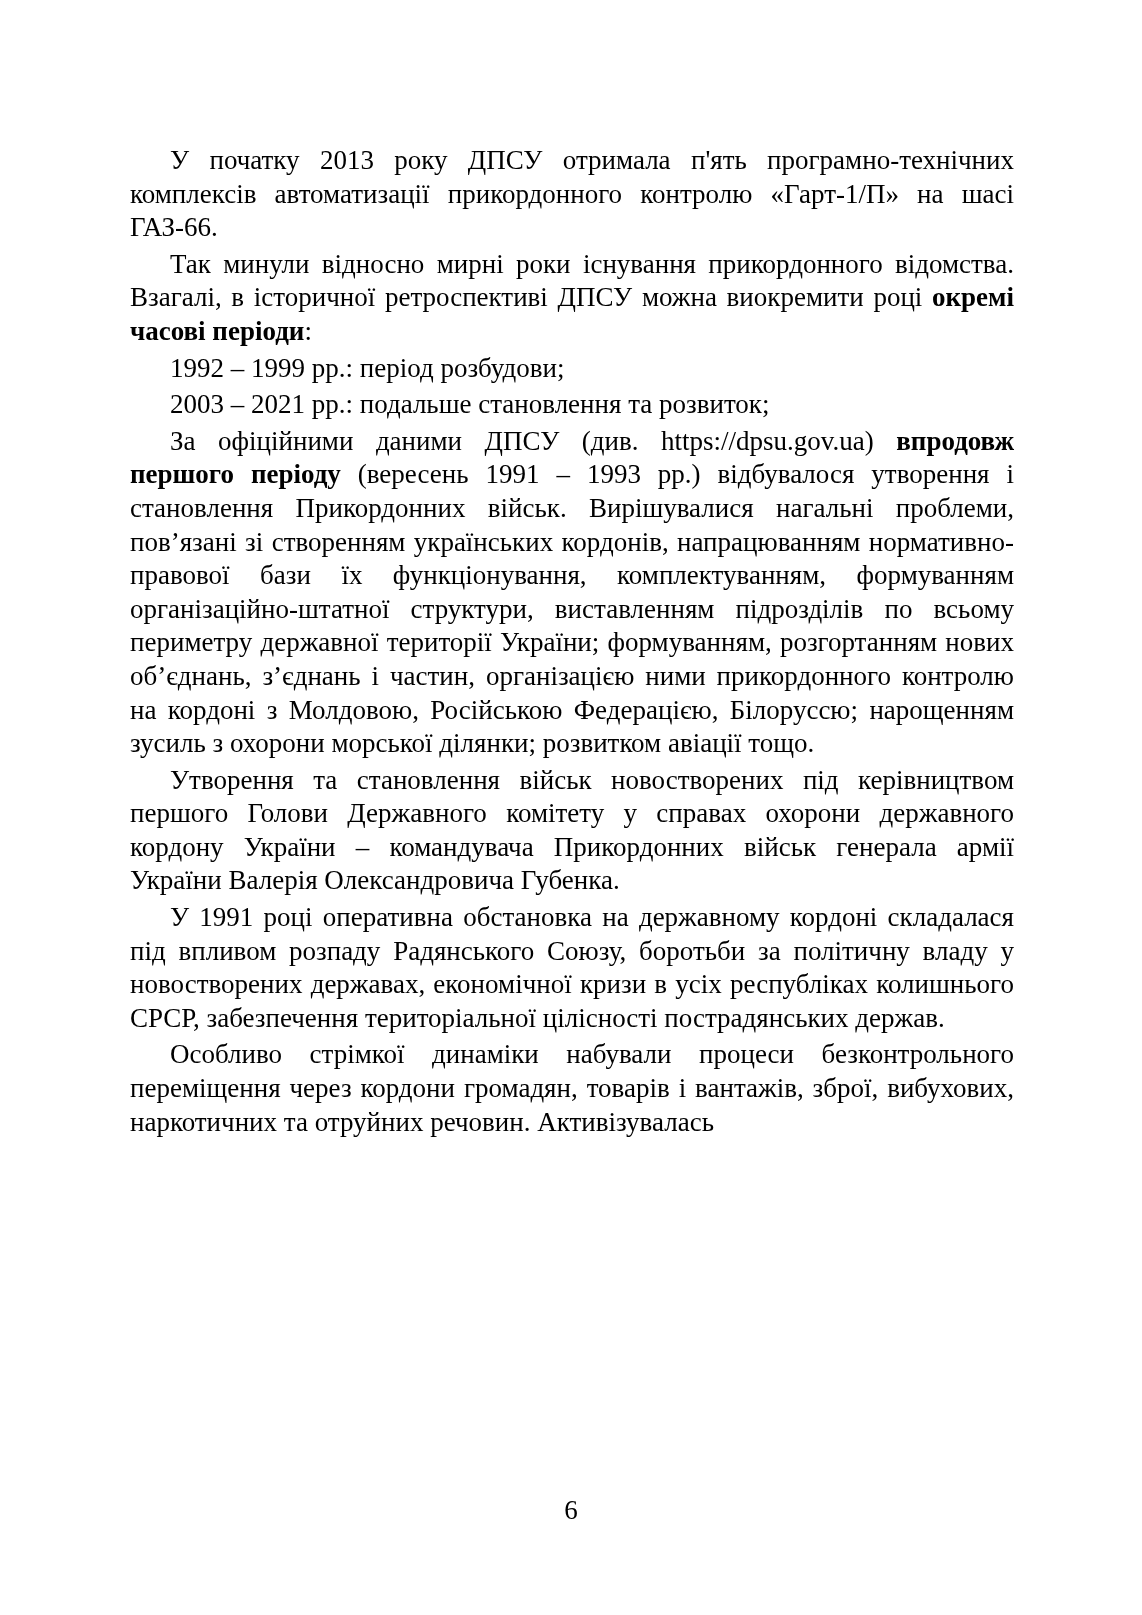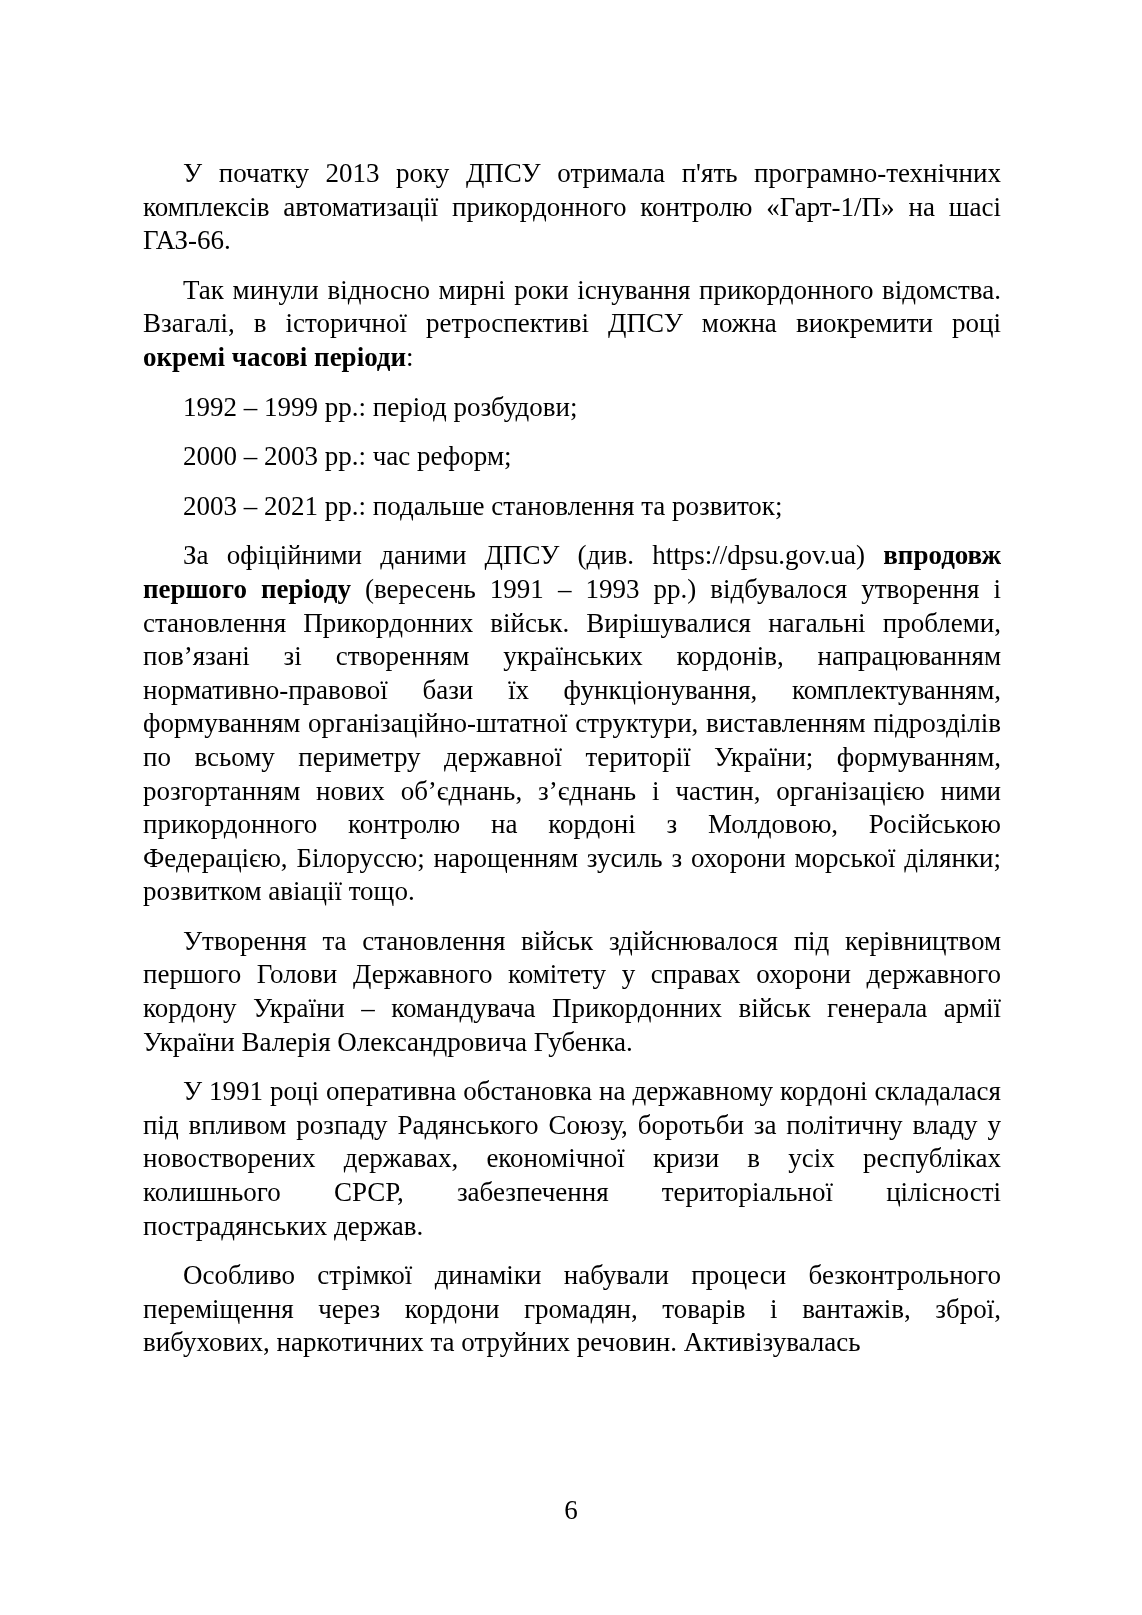--- a/index.html
+++ b/index.html
@@ -19,21 +19,21 @@
   .text-block {
     position: absolute;
     left: 127px;
     top: 141px;
     width: 890px;
     font-size: 27px;
     line-height: 33.6px;
     text-align: justify;
   }
   .text-block p {
-    margin: 16px;
+    margin: 3px;
     padding: 0;
     text-indent: 40px;
   }
   .run-bold {
     font-weight: bold;
   }
   .run-link {
     color: #000000;
   }
   .page-number {
@@ -53,28 +53,27 @@
 
   <div class="text-block">
 
     <p><span>У початку 2013 року ДПСУ отримала п'ять програмно-технічних комплексів автоматизації прикордонного контролю «Гарт-1/П» на шасі ГАЗ-66.</span></p>
 
     <p><span>Так минули відносно мирні роки існування прикордонного відомства. Взагалі, в історичної ретроспективі ДПСУ можна виокремити році </span><span class="run-bold">окремі часові періоди</span><span>:</span></p>
 
 
     <p><span>1992 – 1999 рр.: період розбудови;</span></p>
 
-    <p><span>2000 – 2003 рр.: час реформ;</span></p>
 
     <p><span>2003 – 2021 рр.: подальше становлення та розвиток;</span></p>
 
 
     <p><span>За офіційними даними ДПСУ (див. </span><span class="run-link">https://dpsu.gov.ua</span><span>) </span><span class="run-bold">впродовж першого періоду</span><span> (вересень 1991 – 1993 рр.) відбувалося утворення і становлення Прикордонних військ. Вирішувалися нагальні проблеми, пов’язані зі створенням українських кордонів, напрацюванням нормативно-правової бази їх функціонування, комплектуванням, формуванням організаційно-штатної структури, виставленням підрозділів по всьому периметру державної території України; формуванням, розгортанням нових об’єднань, з’єднань і частин, організацією ними прикордонного контролю на кордоні з Молдовою, Російською Федерацією, Білоруссю; нарощенням зусиль з охорони морської ділянки; розвитком авіації тощо.</span></p>
 
-    <p><span>Утворення та становлення військ здійснювалося під керівництвом першого Голови Державного комітету у справах охорони державного кордону України – командувача Прикордонних військ генерала армії України Валерія Олександровича Губенка.</span></p>
+    <p><span>Утворення та становлення військ новостворених під керівництвом першого Голови Державного комітету у справах охорони державного кордону України – командувача Прикордонних військ генерала армії України Валерія Олександровича Губенка.</span></p>
 
     <p><span>У 1991 році оперативна обстановка на державному кордоні складалася під впливом розпаду Радянського Союзу, боротьби за політичну владу у новостворених державах, економічної кризи в усіх республіках колишнього СРСР, забезпечення територіальної цілісності пострадянських держав.</span></p>
 
     <p><span>Особливо стрімкої динаміки набували процеси безконтрольного переміщення через кордони громадян, товарів і вантажів, зброї, вибухових, наркотичних та отруйних речовин. Активізувалась</span></p>
 
   </div>
 
   <div class="page-number">6</div>
 
 </div>

